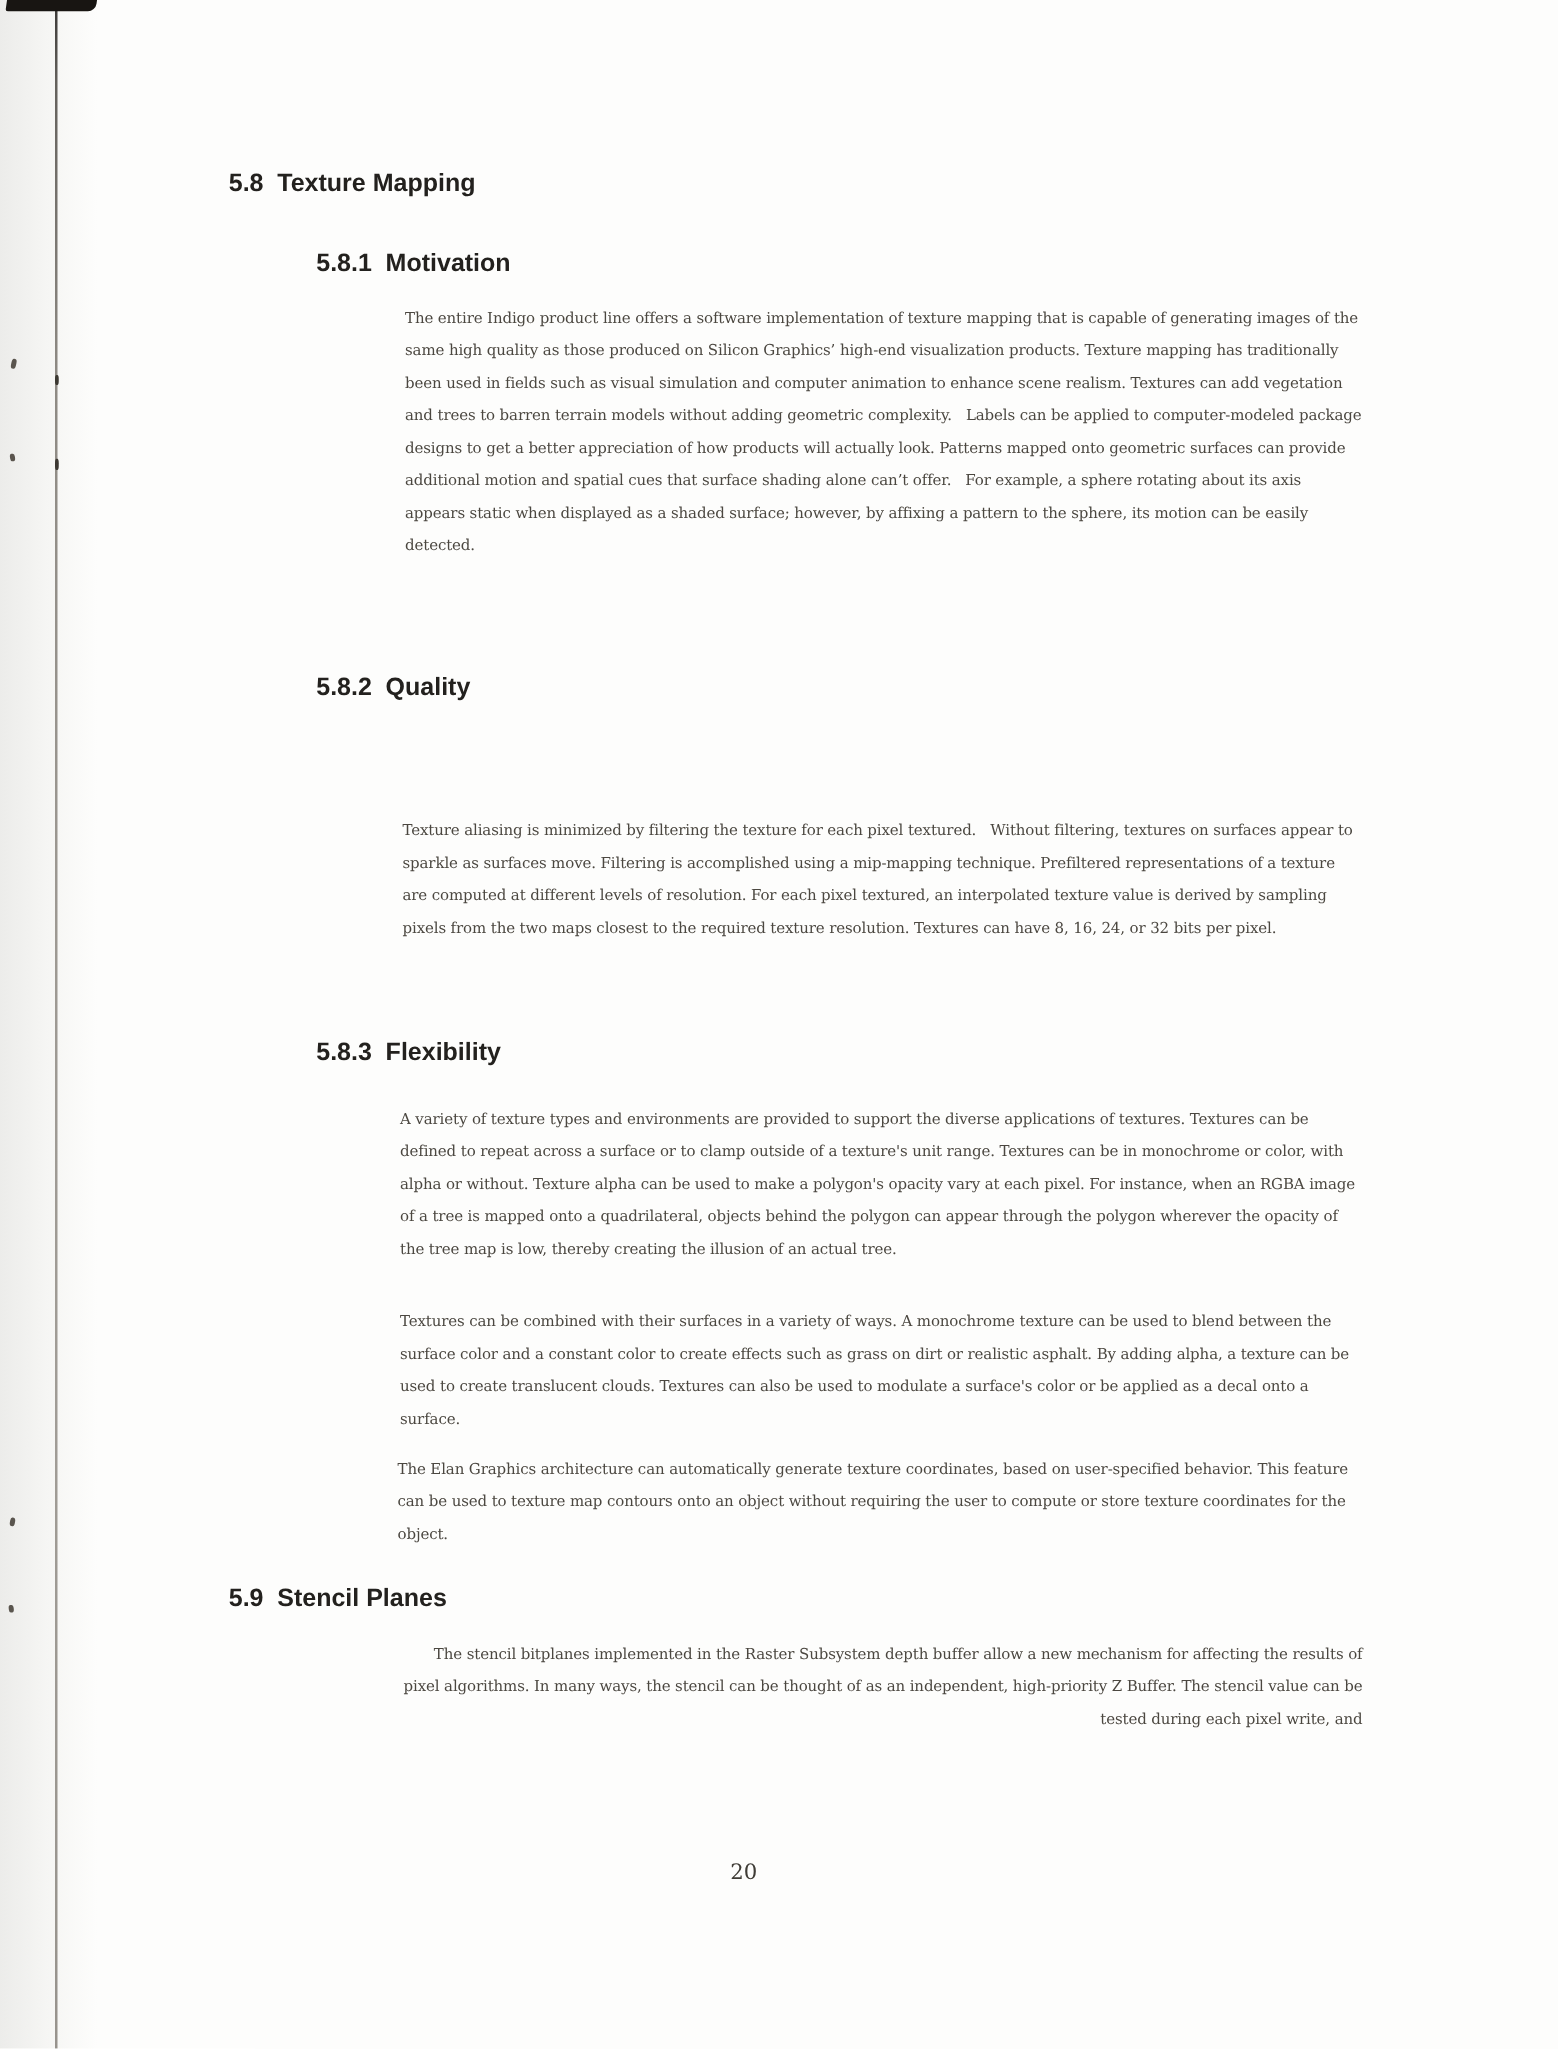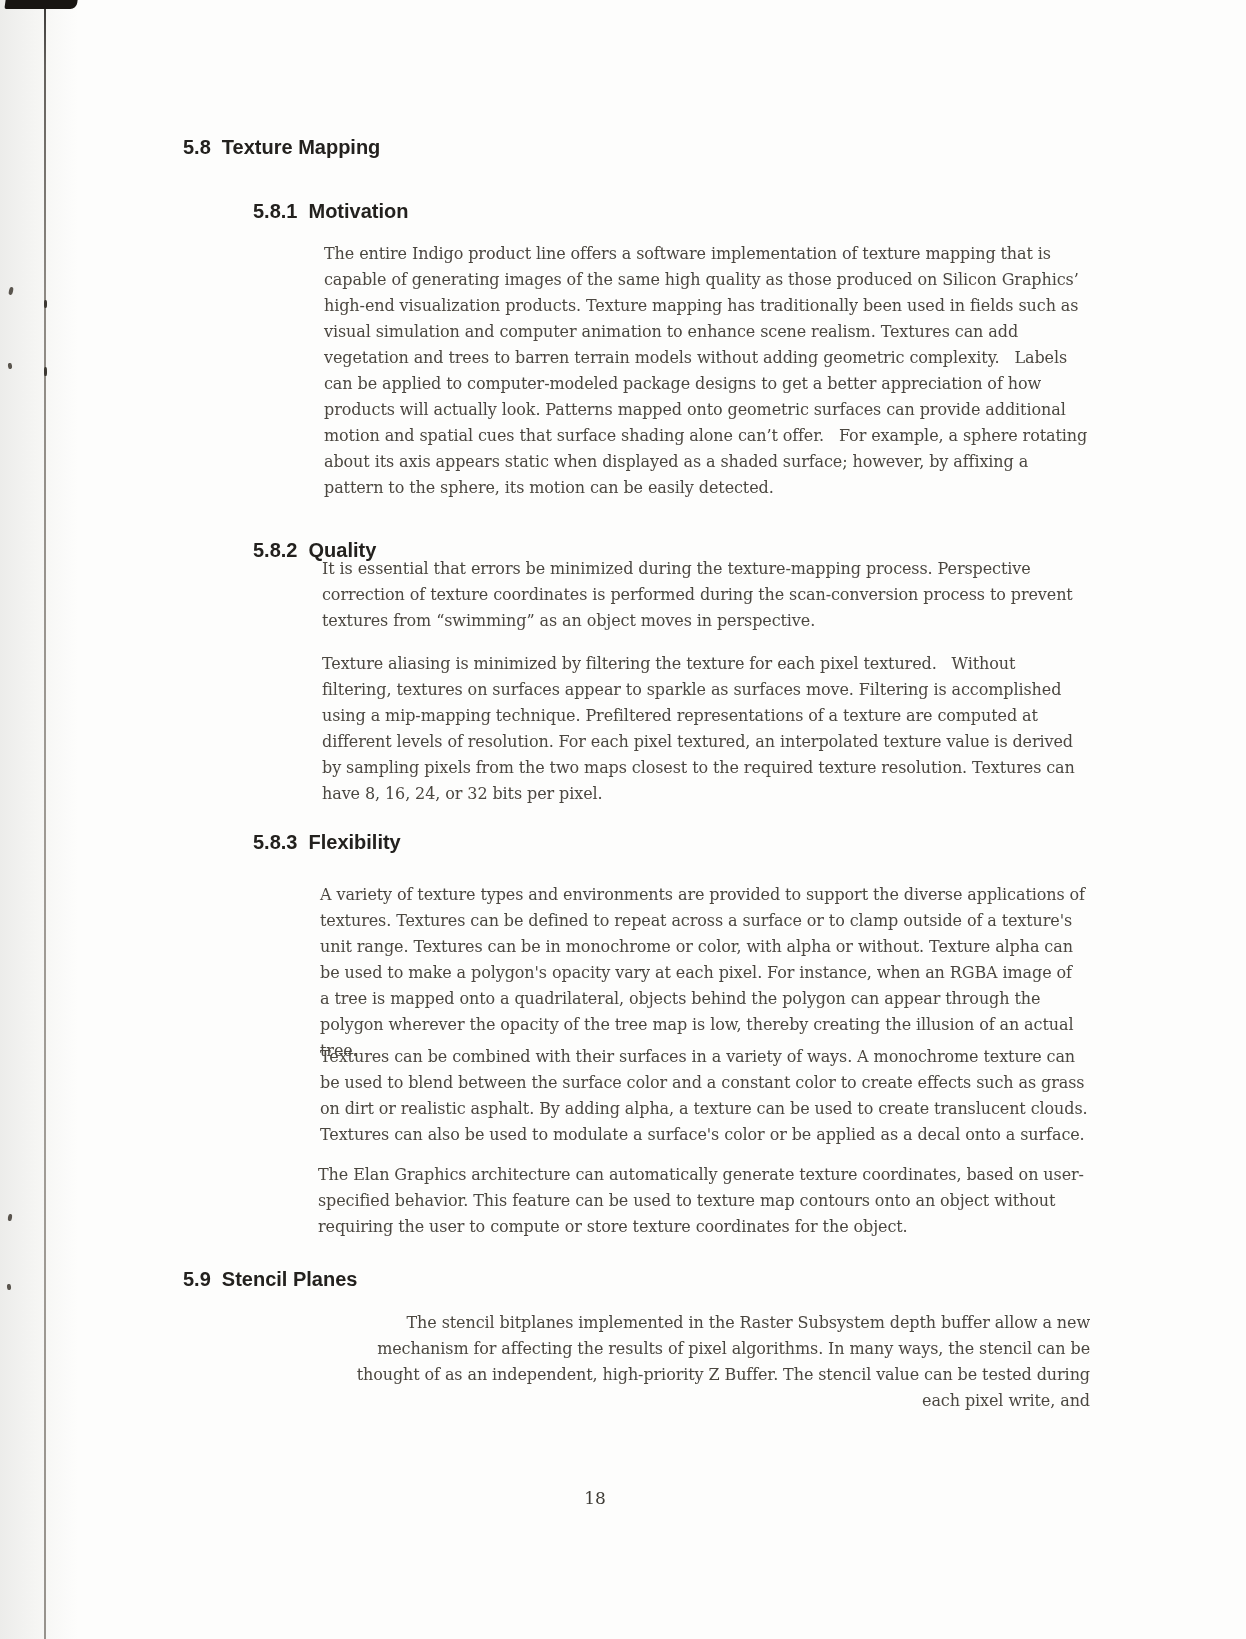--- a/index.html
+++ b/index.html
@@ -42,21 +42,21 @@
     font-weight: bold;
     font-size: 20px;
     color: #23211e;
     letter-spacing: 0px;
     white-space: nowrap;
   }
   .heading .num { margin-right: 11px; }
 
   .para {
     position: absolute;
-    font-size: 16px;
+    font-size: 12px;
     line-height: 26px;
     color: #4b4740;
     letter-spacing: -0.1px;
     white-space: pre-wrap;
   }
 
   .page-number {
     position: absolute;
     top: 1488px; left: 540px; width: 110px;
     text-align: center;
@@ -86,35 +86,34 @@
   <div class="heading" style="top:200px; left:253px;">
     <span class="num">5.8.1</span><span>Motivation</span>
   </div>
 
   <div class="para" style="top:241px; left:324px; width:766px;">The entire Indigo product line offers a software implementation of texture mapping that is capable of generating images of the same high quality as those produced on Silicon Graphics’ high-end visualization products. Texture mapping has traditionally been used in fields such as visual simulation and computer animation to enhance scene realism. Textures can add vegetation and trees to barren terrain models without adding geometric complexity.   Labels can be applied to computer-modeled package designs to get a better appreciation of how products will actually look. Patterns mapped onto geometric surfaces can provide additional motion and spatial cues that surface shading alone can’t offer.   For example, a sphere rotating about its axis appears static when displayed as a shaded surface; however, by affixing a pattern to the sphere, its motion can be easily detected.</div>
 
   <div class="heading" style="top:539px; left:253px;">
     <span class="num">5.8.2</span><span>Quality</span>
   </div>
 
-  <div class="para" style="top:556px; left:322px; width:766px;">It is essential that errors be minimized during the texture-mapping process. Perspective correction of texture coordinates is performed during the scan-conversion process to prevent textures from “swimming” as an object moves in perspective.</div>
 
   <div class="para" style="top:651px; left:322px; width:766px;">Texture aliasing is minimized by filtering the texture for each pixel textured.   Without filtering, textures on surfaces appear to sparkle as surfaces move. Filtering is accomplished using a mip-mapping technique. Prefiltered representations of a texture are computed at different levels of resolution. For each pixel textured, an interpolated texture value is derived by sampling pixels from the two maps closest to the required texture resolution. Textures can have 8, 16, 24, or 32 bits per pixel.</div>
 
   <div class="heading" style="top:831px; left:253px;">
     <span class="num">5.8.3</span><span>Flexibility</span>
   </div>
 
   <div class="para" style="top:882px; left:320px; width:766px;">A variety of texture types and environments are provided to support the diverse applications of textures. Textures can be defined to repeat across a surface or to clamp outside of a texture's unit range. Textures can be in monochrome or color, with alpha or without. Texture alpha can be used to make a polygon's opacity vary at each pixel. For instance, when an RGBA image of a tree is mapped onto a quadrilateral, objects behind the polygon can appear through the polygon wherever the opacity of the tree map is low, thereby creating the illusion of an actual tree.</div>
 
   <div class="para" style="top:1044px; left:320px; width:770px;">Textures can be combined with their surfaces in a variety of ways. A monochrome texture can be used to blend between the surface color and a constant color to create effects such as grass on dirt or realistic asphalt. By adding alpha, a texture can be used to create translucent clouds. Textures can also be used to modulate a surface's color or be applied as a decal onto a surface.</div>
 
   <div class="para" style="top:1162px; left:318px; width:766px;">The Elan Graphics architecture can automatically generate texture coordinates, based on user-specified behavior. This feature can be used to texture map contours onto an object without requiring the user to compute or store texture coordinates for the object.</div>
 
   <div class="heading" style="top:1268px; left:183px;">
     <span class="num">5.9</span><span>Stencil Planes</span>
   </div>
 
   <div class="para" style="top:1310px; left:316px; width:774px;text-align:right;">The stencil bitplanes implemented in the Raster Subsystem depth buffer allow a new mechanism for affecting the results of pixel algorithms. In many ways, the stencil can be thought of as an independent, high-priority Z Buffer. The stencil value can be tested during each pixel write, and</div>
 
-  <div class="page-number">18</div>
+  <div class="page-number">20</div>
 
 </div>
 
 </body></html>

